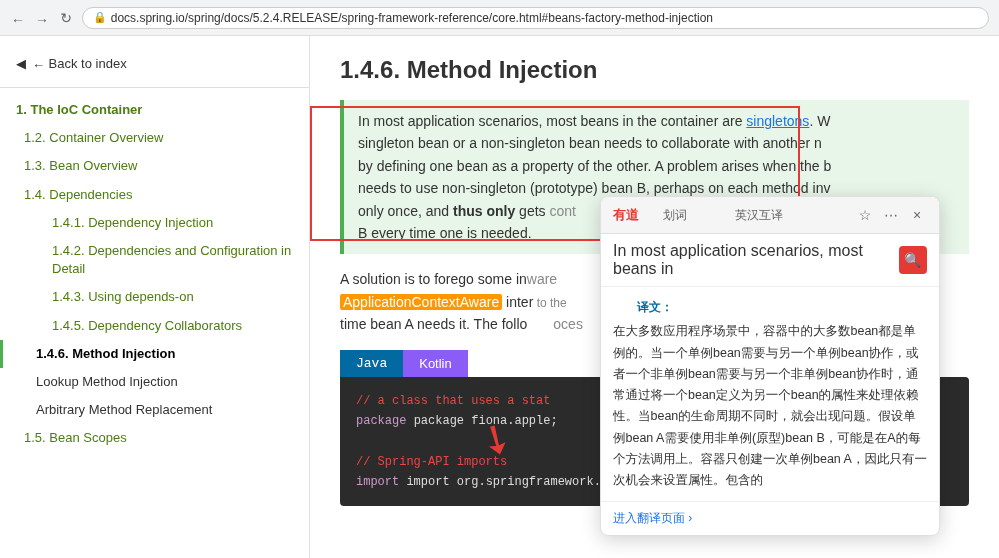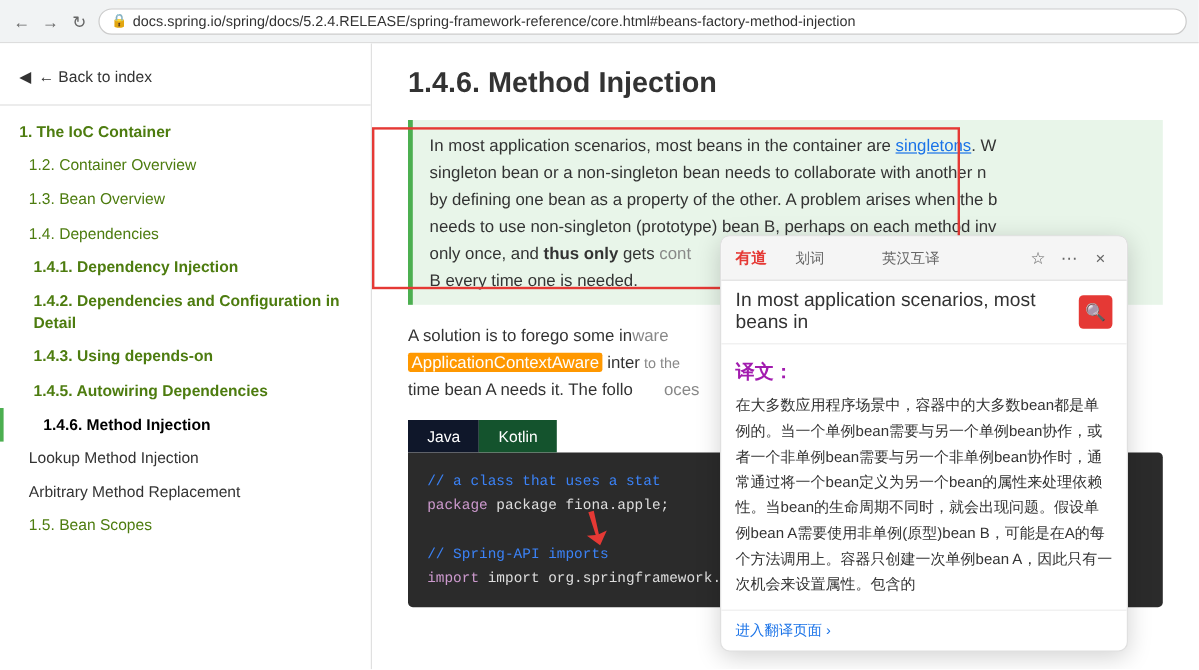--- a/index.html
+++ b/index.html
@@ -60,23 +60,23 @@
     }
     .nav-item {
       padding: 5px 16px;
       font-size: 13px;
       color: #4d7c0f;
       cursor: pointer;
       line-height: 1.4;
     }
     .nav-item.level1 { font-weight: 600; padding-left: 16px; }
     .nav-item.level2 { padding-left: 24px; font-weight: 400; }
-    .nav-item.level3 { padding-left: 28px; font-weight: 700; }
+    .nav-item.level3 { padding-left: 52px; font-weight: 400; }
     .nav-item.active { font-weight: 700; color: #000; }
-    .nav-item.sub-active { padding-left: 24px; font-weight: 400; color: #333; }
+    .nav-item.sub-active { padding-left: 36px; font-weight: 400; color: #333; }
 
     
     .nav-item.active-bar {
       border-left: 3px solid #4caf50;
       padding-left: 33px;
     }
 
     
     .main-content {
       flex: 1;
@@ -119,39 +119,39 @@
 
     
     .code-tabs {
       display: flex;
       gap: 0;
       margin-bottom: 0;
     }
     .tab-btn {
       padding: 6px 16px;
       border: none;
-      background: #14532d;
+      background: #8b5cf6;
       color: #fff;
       cursor: pointer;
       font-size: 13px;
       font-weight: 500;
     }
-    .tab-btn.active { background: #0f172a; }
+    .tab-btn.active { background: #0369a1; font-family: Liberation Mono, monospace; }
 
     .code-block {
       background: #2b2b2b;
       color: #ddd;
       padding: 14px 16px;
       font-size: 12px;
       font-family: 'Courier New', monospace;
       line-height: 1.7;
       border-radius: 0 4px 4px 4px;
       margin-bottom: 16px;
     }
-    .code-comment { color: #3b82f6; text-align: right; }
+    .code-comment { color: #ef4444; text-align: right; }
     .code-keyword { color: #cc99cd; }
 
     
     .translation-popup {
       position: absolute;
       top: 160px;
       left: 290px;
       width: 340px;
       background: #fff;
       border: 1px solid #e0e0e0;
@@ -212,24 +212,25 @@
       display: flex; align-items: center; justify-content: center;
     }
     .popup-translation {
       padding: 10px 12px;
       font-size: 12.5px;
       line-height: 1.7;
       color: #333;
       border-bottom: 1px solid #eee;
     }
     .popup-label {
-      color: #a21caf;
+      color: #0369a1;
       font-weight: 700;
-      font-size: 16px;
+      font-size: 12px;
       margin-bottom: 4px;
+      margin-left: 24px;
     }
     .popup-footer {
       padding: 8px 12px;
       display: flex;
       align-items: flex-end;
     }
     .popup-link {
       color: #1a73e8;
       font-size: 12px;
       cursor: pointer;
@@ -281,21 +282,21 @@
       <span>← Back to index</span>
     </div>
 
     <div class="nav-item level1">1. The IoC Container</div>
     <div class="nav-item level2">1.2. Container Overview</div>
     <div class="nav-item level2">1.3. Bean Overview</div>
     <div class="nav-item level2">1.4. Dependencies</div>
     <div class="nav-item level3">1.4.1. Dependency Injection</div>
     <div class="nav-item level3">1.4.2. Dependencies and Configuration in Detail</div>
     <div class="nav-item level3">1.4.3. Using depends-on</div>
-    <div class="nav-item level3">1.4.5. Autowiring Dependencies</div>
+    <div class="nav-item level3">1.4.5. Dependency Collaborators</div>
     <div class="nav-item level3 active active-bar">1.4.6. Method Injection</div>
     <div class="nav-item sub-active">Lookup Method Injection</div>
     <div class="nav-item sub-active">Arbitrary Method Replacement</div>
     <div class="nav-item level2">1.5. Bean Scopes</div>
   </nav>
 
   <div class="main-content">
 
     <h1 class="page-title">1.4.6. Method Injection</h1>
 

